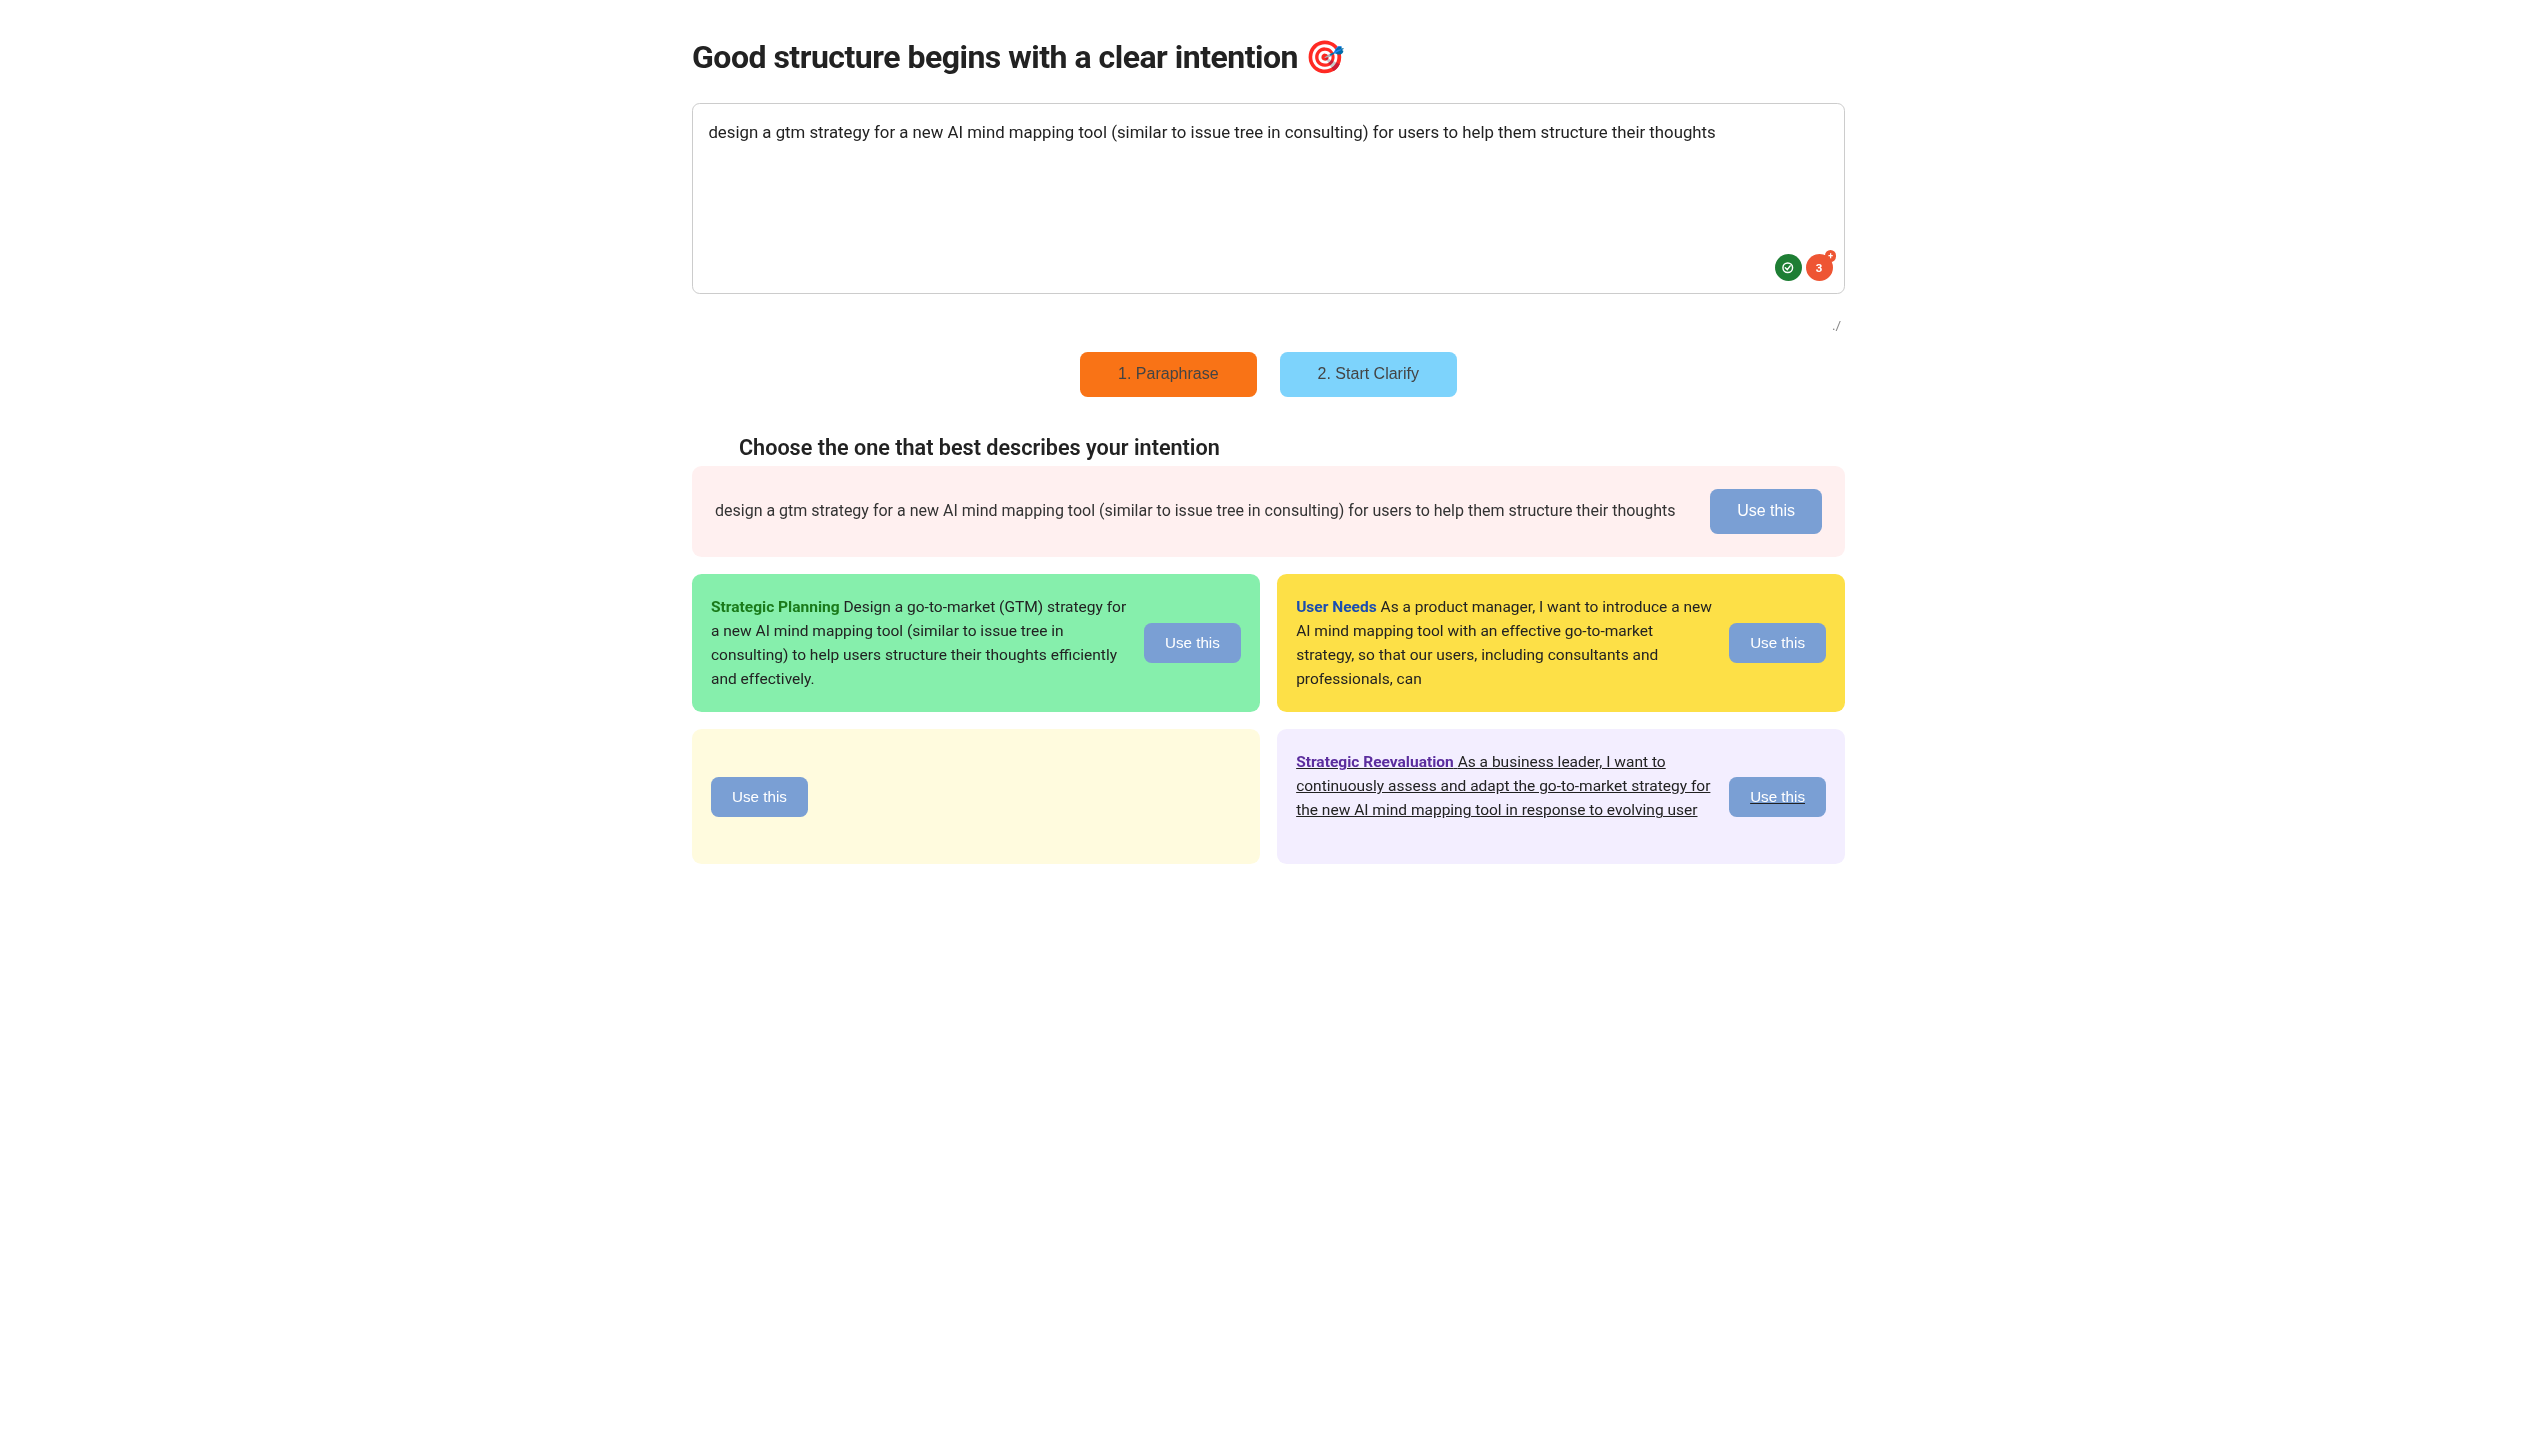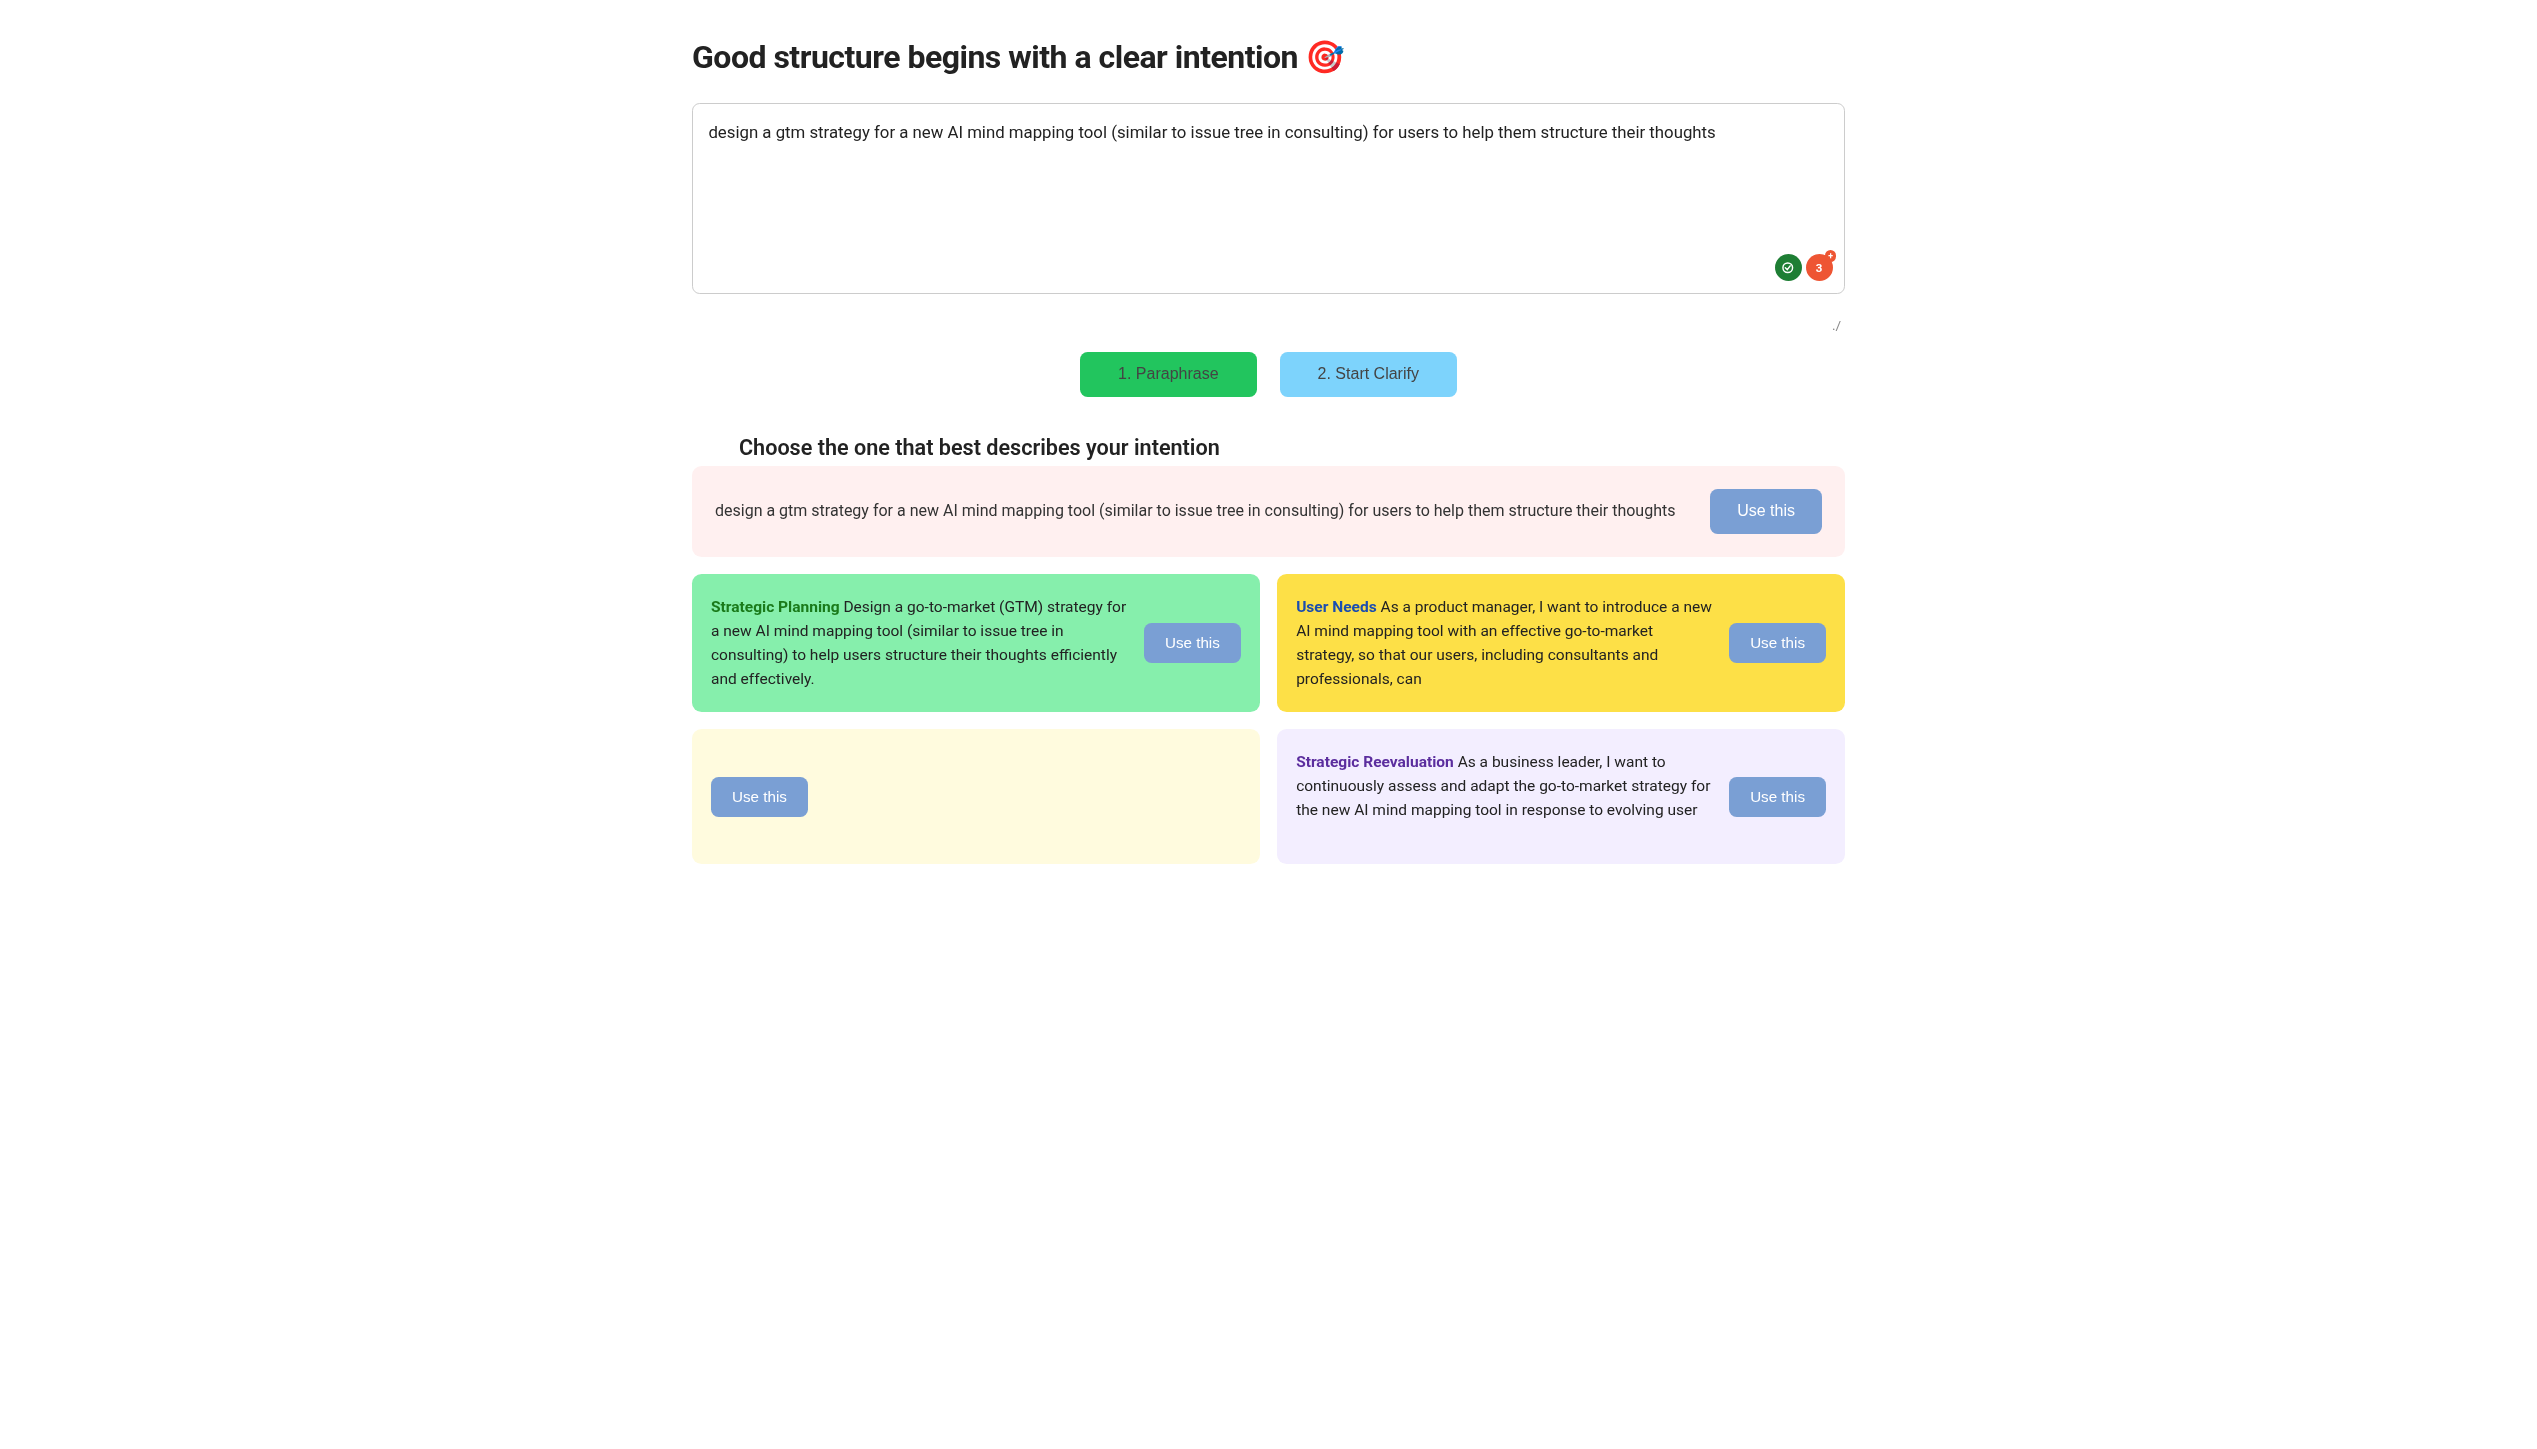--- a/index.html
+++ b/index.html
@@ -84,21 +84,21 @@
     }
     .btn-paraphrase, .btn-clarify {
       padding: 13.5px 38px;
       border-radius: 7.7px;
       font-size: 1rem;
       font-weight: 500;
       border: none;
       cursor: pointer;
     }
     .btn-paraphrase {
-      background: #22c55e;
+      background: #f97316;
       color: #444;
     }
     .btn-clarify {
       background: #7dd3fc;
       color: #444;
     }
     .section-heading {
       font-size: 1.35rem;
       font-weight: 600;
       margin-bottom: 5.8px;
@@ -136,21 +136,21 @@
       padding: 21px 19px;
       display: flex;
       align-items: flex-start;
       justify-content: space-between;
       gap: 15.4px;
       min-height: 135px;
     }
     .card-green { background: #86efac; }
     .card-blue { background: #fde047; }
     .card-yellow { background: #fffbde; }
-    .card-purple { background: #f3eeff; }
+    .card-purple { background: #f3eeff; text-decoration: underline; }
     .card-text {
       flex: 1;
       font-size: 0.97rem;
       line-height: 1.55;
       color: #222;
     }
     .card-label {
       font-weight: 700;
     }
     .label-green { color: #1a7a1a; }

